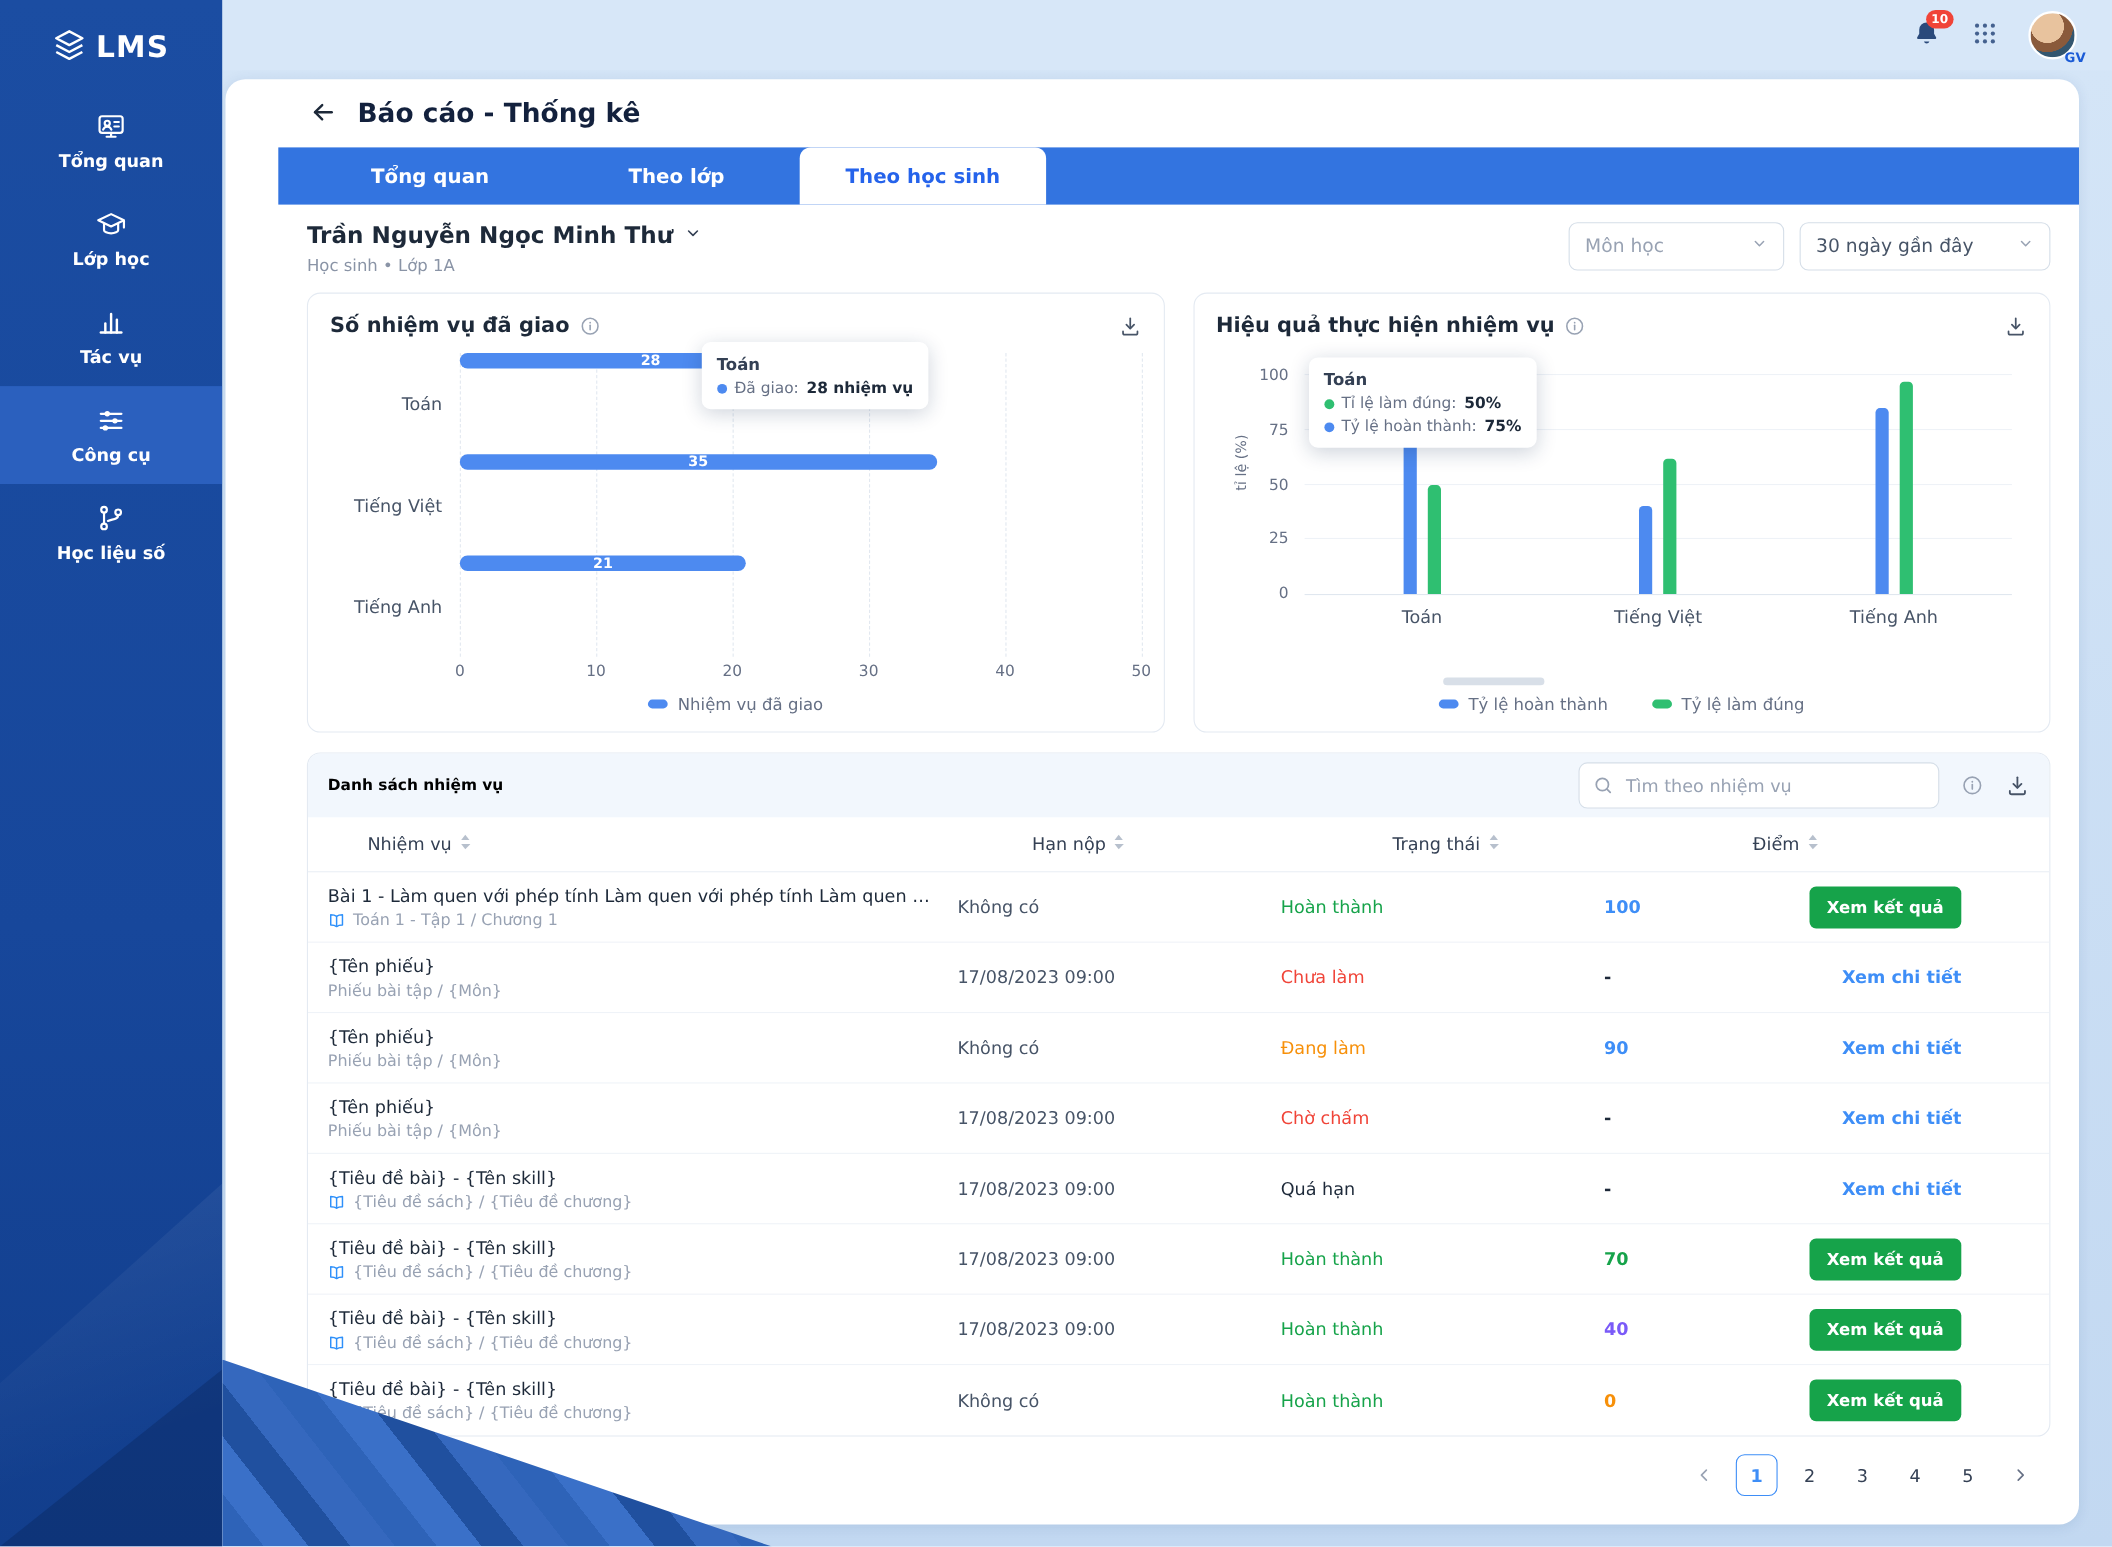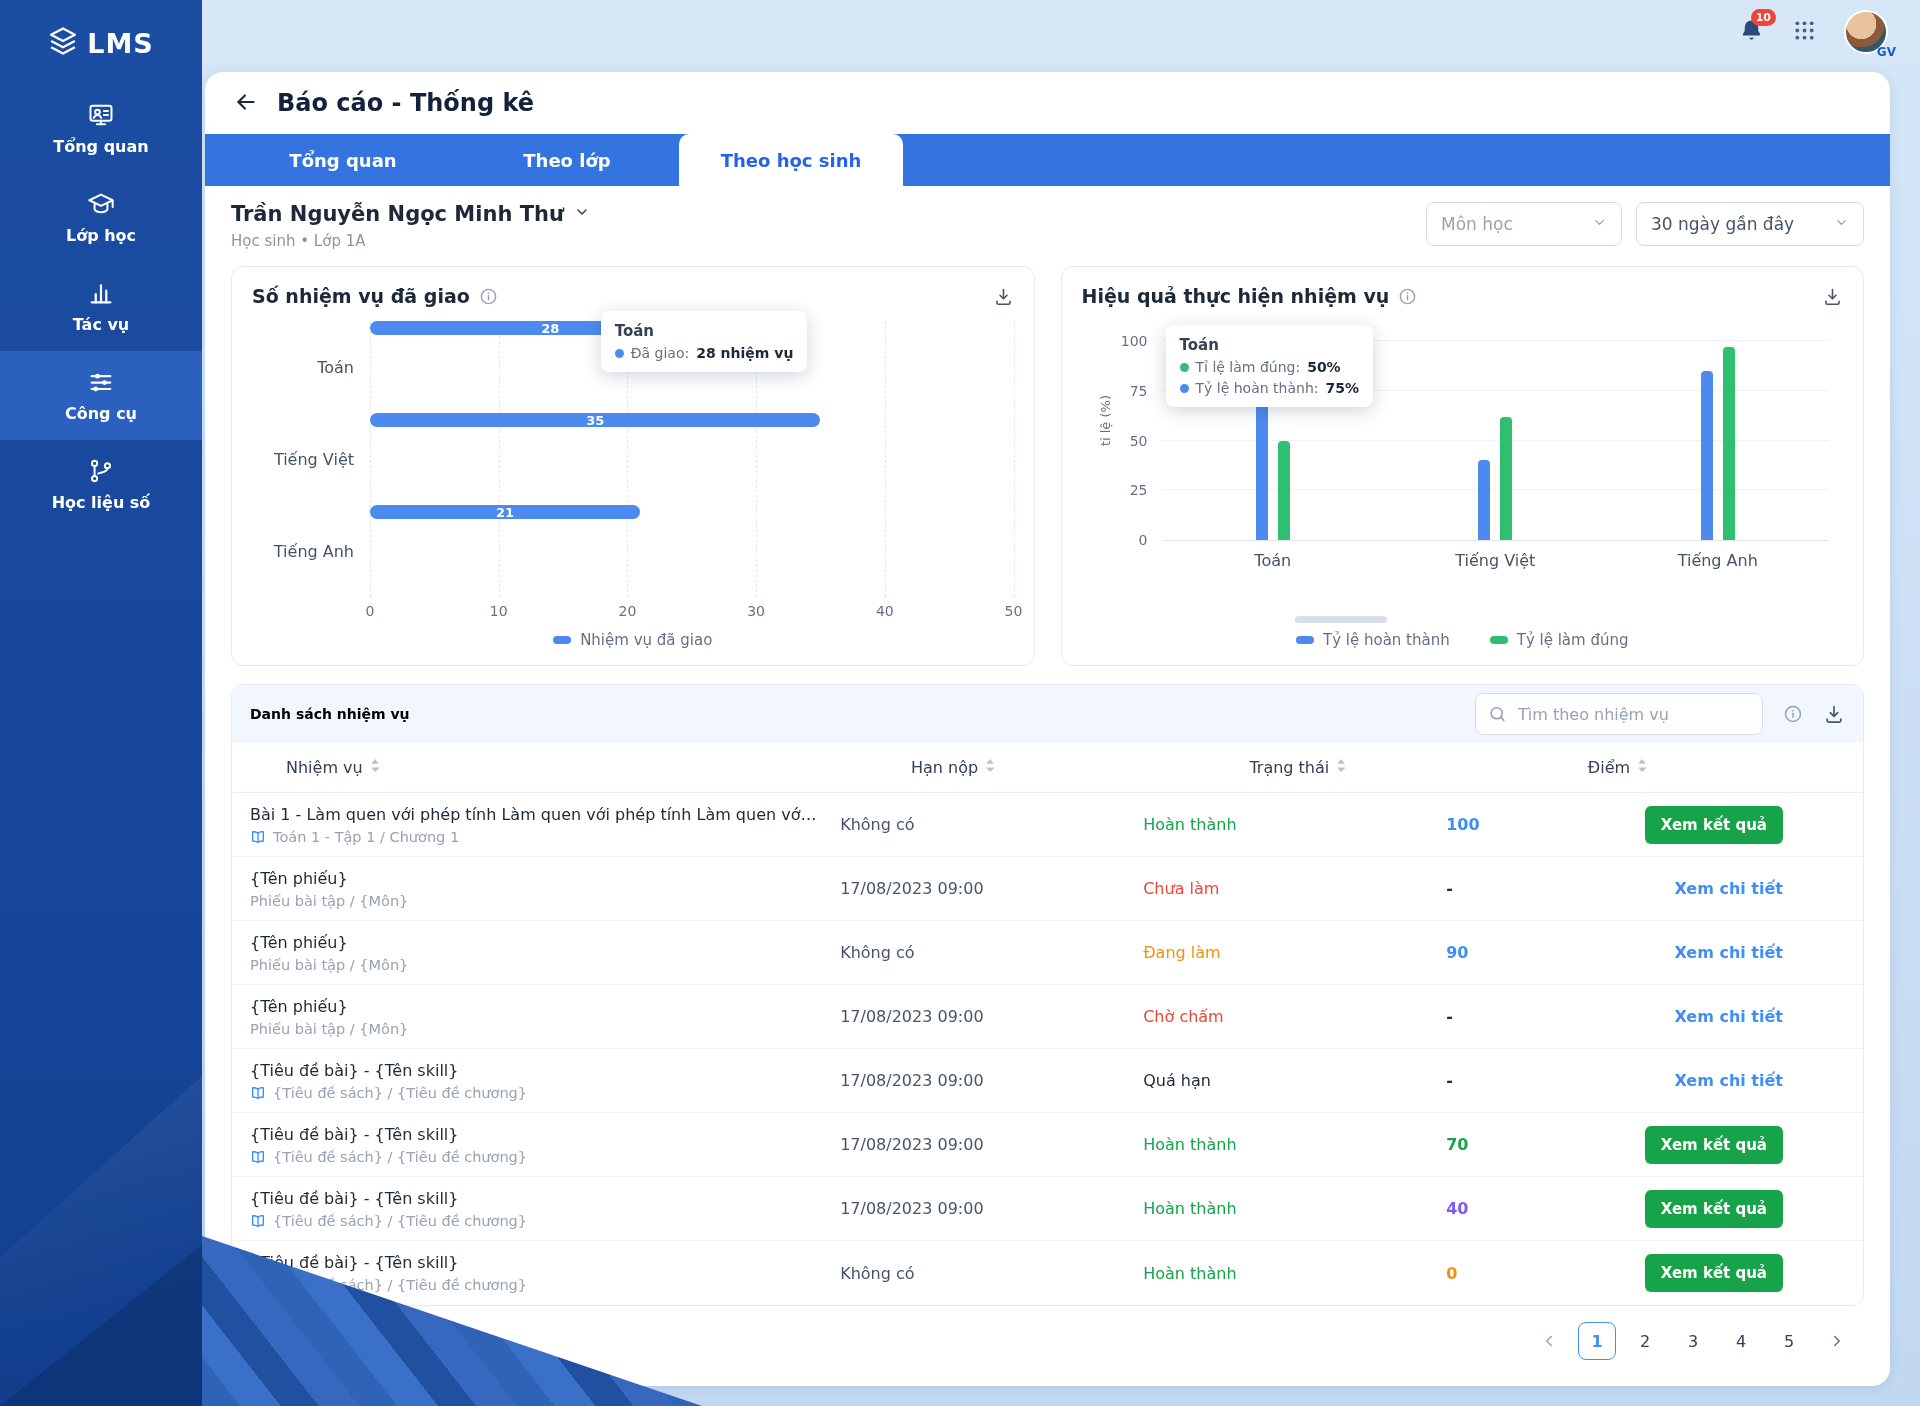--- a/index.html
+++ b/index.html
@@ -39,21 +39,21 @@
   .avatar { width:44px; height:44px; border-radius:50%; border:2px solid #fff;
     background:radial-gradient(circle at 38% 30%, #E8C39E 0 40%, #8A5A3B 41% 62%, #33566F 63%); }
   .avatar-badge { position:absolute; right:-8px; bottom:-5px; color:#1B5BD6; font-size:12px; font-weight:bold; }
   
   .content { flex:1; position:relative; padding:8px 30px 20px 3px;
     background:linear-gradient(180deg,#D4E5F7 0%,#C2D8F1 100%); min-height:0; }
   .decor-stripes { position:absolute; left:0; bottom:0; width:500px; height:170px; z-index:5; pointer-events:none;
     background:repeating-linear-gradient(52deg,#2E63B8 0 30px,#3A70C8 30px 62px,#20509F 62px 92px,#3568BE 92px 124px);
     clip-path:polygon(0 0,100% 100%,0 100%); }
   .card { position:relative; width:100%; height:100%; background:#fff; border-radius:18px; overflow:hidden;
-    display:flex; flex-direction:column; box-shadow:0 2px 12px rgba(21,58,120,.10); z-index:1; }
+    display:flex; flex-direction:column; box-shadow:0 2px 12px rgba(21,58,120,.10); z-index:1;padding-left:48px; }
   .card-header { height:62px; display:flex; align-items:center; gap:18px; padding:0 28px; }
   .back-btn { background:none; border:none; display:flex; cursor:pointer; }
   .page-title { font-size:24px; font-weight:bold; color:#13213D; }
   
   .tabbar { height:52px; background:#3374E0; display:flex; align-items:stretch; padding-left:26px; }
   .tab { width:224px; display:flex; align-items:center; justify-content:center; color:#fff; font-size:18px; font-weight:600; cursor:pointer; }
   .tab.active { background:#fff; color:#2563EB; font-weight:bold; border-radius:10px 10px 0 0; }
   .card-body { flex:1; min-height:0; padding:16px 26px 0; display:flex; flex-direction:column; overflow:hidden; }
   
   .student-row { display:flex; justify-content:space-between; align-items:flex-start; margin-bottom:16px; }
@@ -103,21 +103,21 @@
   .tooltip { position:absolute; background:#fff; border-radius:8px; box-shadow:0 4px 18px rgba(13,39,80,.20);
     padding:11px 14px; z-index:10; min-width:156px; }
   .tooltip-title { font-size:15px; font-weight:600; color:#344054; margin-bottom:4px; }
   .tip-row { display:flex; align-items:center; gap:7px; font-size:14px; color:#667085; margin-top:5px; white-space:nowrap; }
   .tip-dot { width:9px; height:9px; border-radius:50%; flex:none; }
   .tip-val { font-weight:bold; color:#1D2939; }
   
   .table-card { margin-top:18px; border:1px solid #E4EAF2; border-radius:12px; overflow:hidden; display:flex; flex-direction:column; background:#fff; }
   .table-head { background:#F2F7FD; display:flex; align-items:center; gap:20px; padding:8px 18px; min-height:56px; }
   .table-title { font-size:14px; font-weight:bold; color:#000000; flex:1; }
-  .search-box { position:relative; width:288px; }
+  .search-box { position:relative; width:328px; }
   .search-box input { width:100%; height:42px; border:1px solid #D5DEE8; border-radius:8px; padding:0 12px 0 42px;
     font-size:16px; color:#344054; background:#fff; outline:none; font-family:inherit; }
   .search-box input::placeholder { color:#98A2B3; }
   .search-icon { position:absolute; left:13px; top:50%; transform:translateY(-50%); display:flex; }
   .thead { display:flex; align-items:center; height:50px; border-bottom:1px solid #EAEFF5; padding:0 18px; }
   .th { display:flex; align-items:center; gap:7px; font-size:16px; font-weight:normal; color:#344054; cursor:pointer;margin-left:36px; }
   .td { min-width:0; }
   .col-task { width:37%; padding-right:20px; }
   .col-deadline { width:19%; }
   .col-status { width:19%; }

